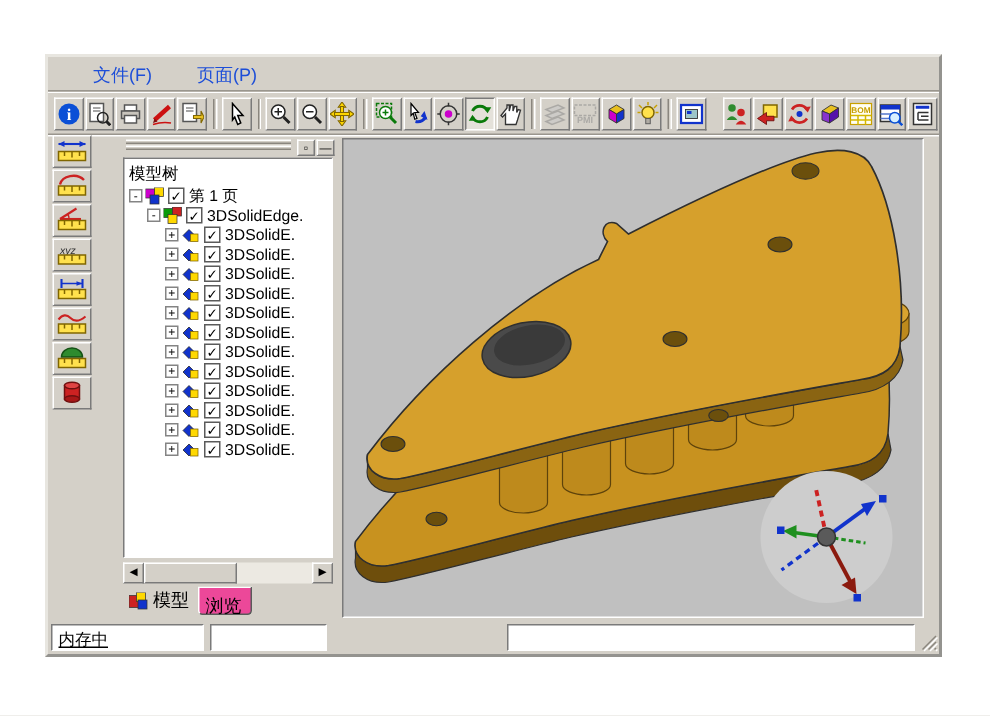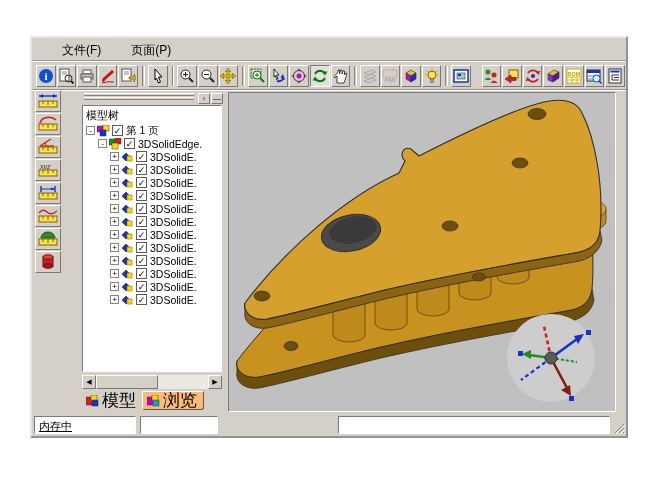--- a/index.html
+++ b/index.html
@@ -6,21 +6,21 @@
   body { background:#ffffff; font-family:"Liberation Sans", sans-serif; }
   #app { position:relative; width:660px; height:477px; background:#ffffff; overflow:hidden; }
 
   .window { position:absolute; left:30px; top:36px; width:598px; height:402px;
             background:#D4D0C8; border:2px outset #e8e6e0; }
 
   
   .menubar { position:absolute; left:0; top:2px; width:100%; height:21px;
              display:flex; align-items:center; padding-left:26px; gap:22px;
              border-bottom:1px solid #9a968e; box-shadow:0 1px 0 #ffffff; }
-  .menuitem { font-size:12px; color:#000000; padding:1px 4px; cursor:default; }
+  .menuitem { font-size:12px; color:#1d4ed8; padding:1px 4px; cursor:default; }
 
   
   .toolbar { position:absolute; left:0; top:24px; width:100%; height:28px;
              display:flex; align-items:center; padding-left:4px;
              border-bottom:1px solid #9a968e; box-shadow:0 1px 0 #ffffff; }
   .tbtn { width:22px; height:22px; display:flex; align-items:center; justify-content:center;
           background:#D4D0C8; border:1px solid; border-color:#ffffff #7a7a7a #7a7a7a #ffffff; margin-right:1px; }
   .tbtn.pressed { border-color:#7a7a7a #ffffff #ffffff #7a7a7a; background:#e4e1da; }
   .tbtn.disabled svg { opacity:.55; }
   .sep { width:3px; height:20px; margin:0 3px; border-left:1px solid #8a867e; border-right:1px solid #ffffff; }
@@ -50,23 +50,23 @@
   .cb i { font-style:normal; }
   .lbl { color:#000; }
 
   .hscroll { position:absolute; left:0; right:2px; bottom:23px; height:14px; background:#ece9e2; display:flex; }
   .sarrow { width:14px; height:14px; flex:none; font-size:7px; line-height:12px; text-align:center;
             background:#D4D0C8; border:1px solid; border-color:#ffffff #7a7a7a #7a7a7a #ffffff; color:#000; }
   .sthumb { width:62px; height:14px; background:#D4D0C8; border:1px solid; border-color:#ffffff #7a7a7a #7a7a7a #ffffff; }
   .strack { flex:1; }
 
   .tabs { position:absolute; left:0; bottom:2px; height:19px; display:flex; align-items:stretch; }
-  .tab { display:flex; align-items:center; gap:3px; font-size:17px; padding:1px 6px 1px 4px; color:#000; }
+  .tab { display:flex; align-items:center; gap:3px; font-size:12px; padding:1px 6px 1px 4px; color:#000; }
   .tab.boxed { border:1px solid; border-color:#ffffff #5a5a5a #5a5a5a #ffffff; border-top-color:#fff;
-               border-radius:0 0 3px 3px; background:#fdba74; }
+               border-radius:0 0 3px 3px; background:#ec4899;flex-direction:column; }
 
   
   .viewport { position:absolute; left:196px; top:54px; width:388px; height:320px; background:#C0C0C0;
               border:1px solid; border-color:#7a7a7a #ffffff #ffffff #7a7a7a; }
 
   
   .statusbar { position:absolute; left:0; bottom:0; width:100%; height:22px; }
   .scell { position:absolute; top:2px; height:18px; background:#ffffff; border:1px solid;
            border-color:#7a7a7a #ffffff #ffffff #7a7a7a; font-size:11px; padding:2px 4px; color:#000;
            overflow:hidden; white-space:nowrap; }

